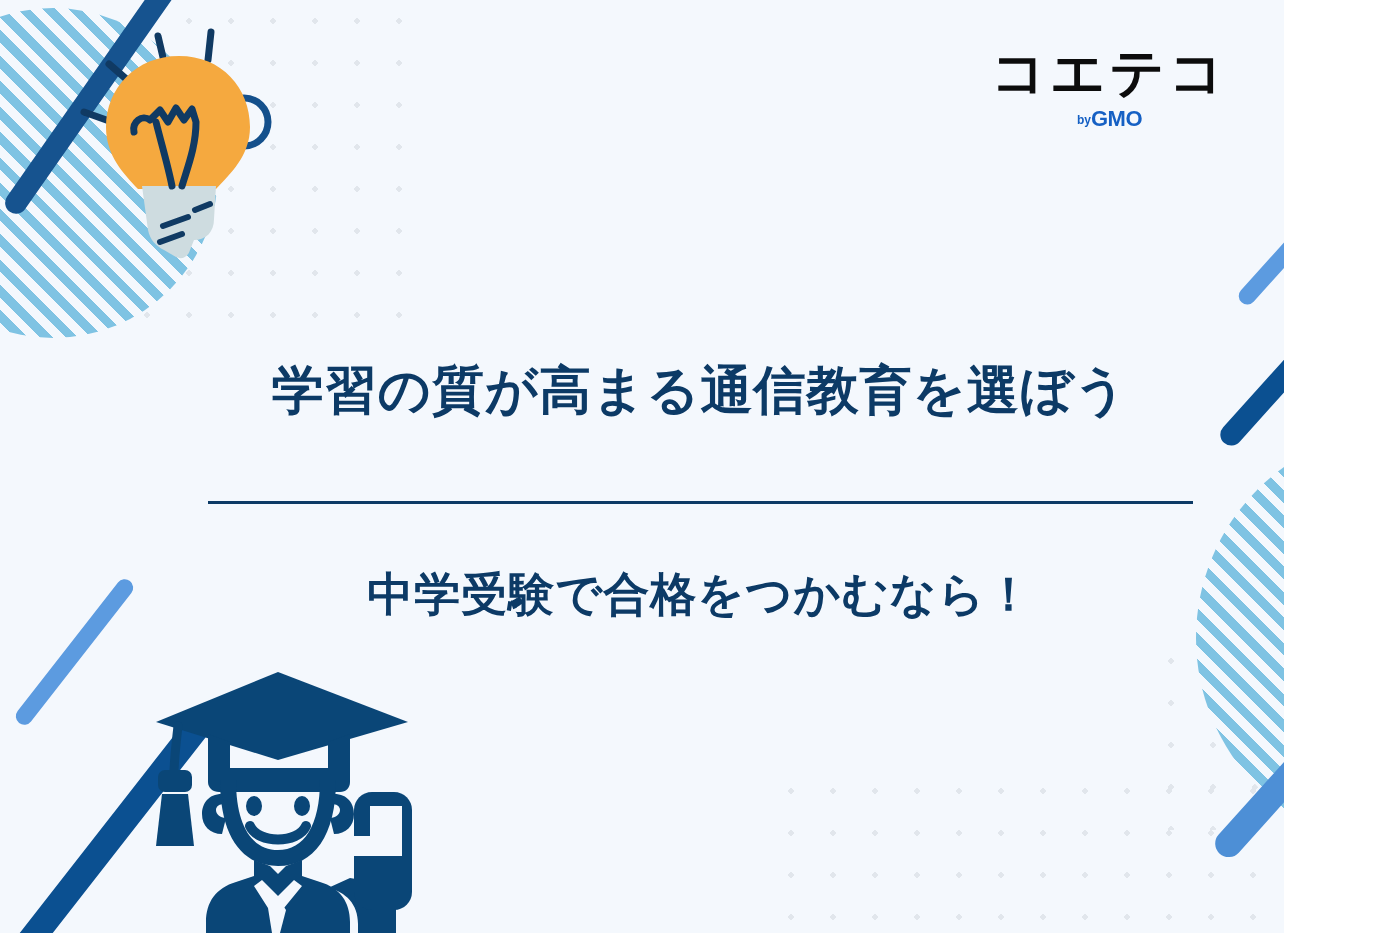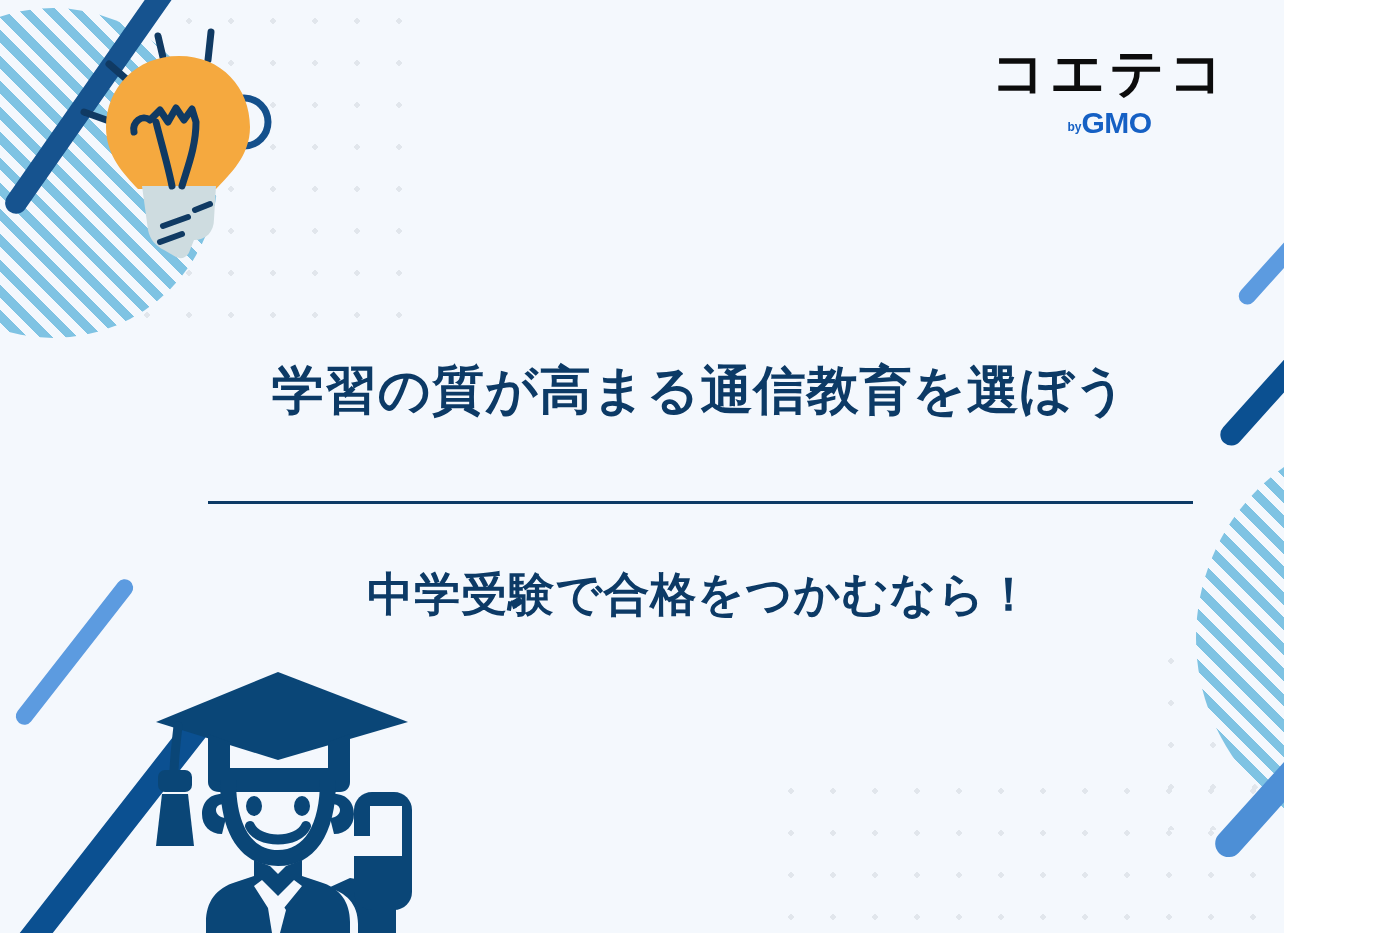--- a/index.html
+++ b/index.html
@@ -132,21 +132,21 @@
     color: #1560C4;
     letter-spacing: 0px;
   }
   .logo-sub .by {
     font-size: 12px;
     vertical-align: 2px;
     letter-spacing: 0;
     margin-top: 32px;
   }
   .logo-sub .gmo {
-    font-size: 30px;
+    font-size: 22px;
     letter-spacing: -0.5px;
   }
 
   
   .center-block {
     position: absolute;
     left: 0;
     top: 342px;
     width: 1400px;
     text-align: center;

